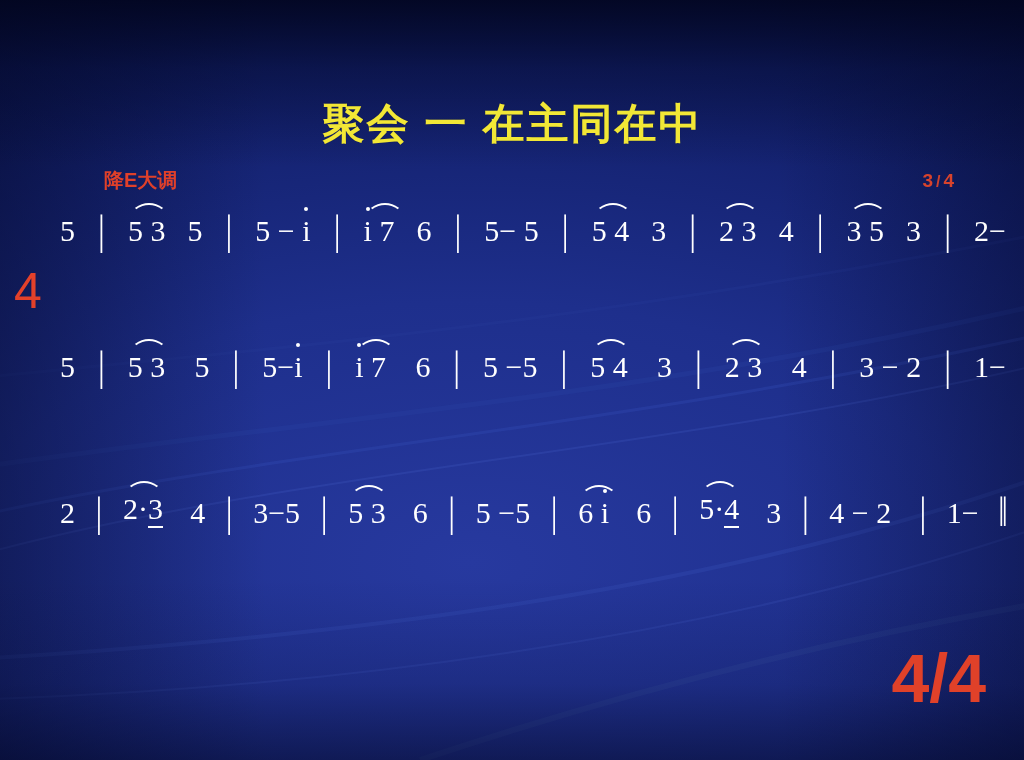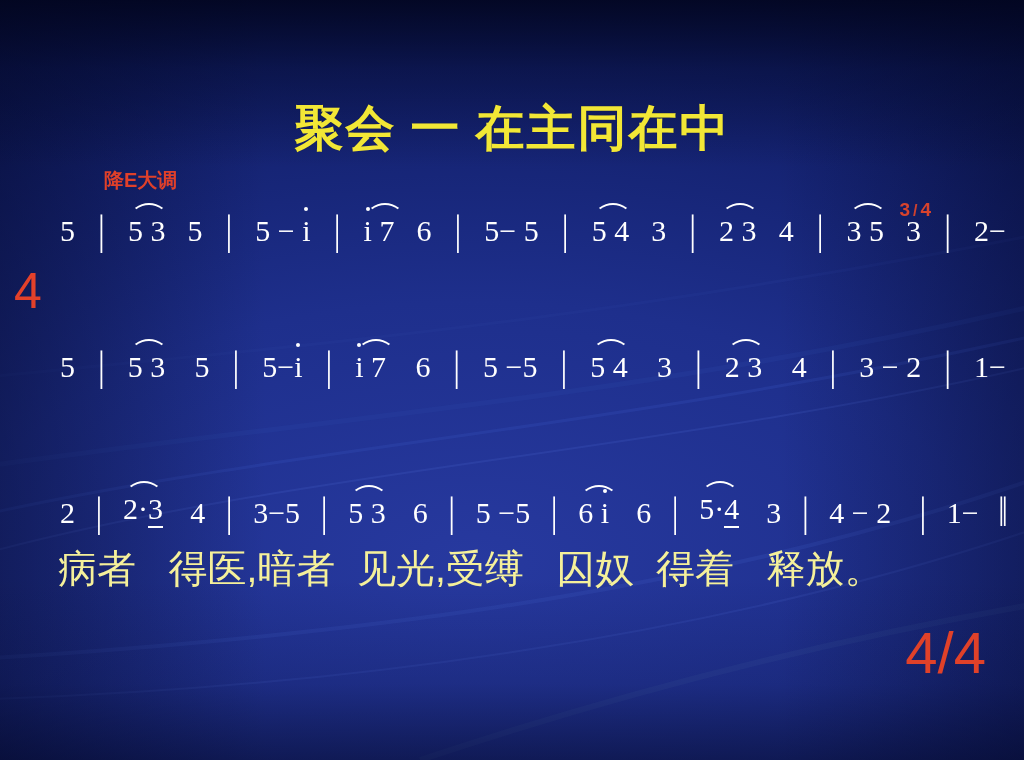--- a/index.html
+++ b/index.html
@@ -54,48 +54,47 @@
     padding-bottom: 6px;
   }
 
   
   .title {
     position: absolute;
     left: 1px; right: 0;
     top: 96px;
     text-align: center;
     color: #f2e736;
-    font-size: 49px;
+    font-size: 42px;
     font-weight: bold;
     letter-spacing: 2px;
     text-shadow: 0 0 1px rgba(0,0,0,0.3);
   }
   .title .sep { padding: 0 14px; }
 
   
   .key-sig {
     position: absolute;
     left: 104px;
     top: 167px;
     color: #e0402a;
     font-size: 20px;
     font-weight: bold;
     letter-spacing: 0px;
   }
 
   
   .page-indicator {
     position: absolute;
-    right: 92px;
+    right: 69px;
     top: 170px;
     color: #d8432c;
     font-size: 19px;
     font-weight: bold;
     letter-spacing: 1px;
-    margin-top: 29px;
   }
   .page-indicator .slash { font-size: 16px; padding: 0 2px; opacity: 0.95; }
 
   
   .verse-number {
     position: absolute;
     left: 14px;
     top: 266px;
     color: #e3412a;
     font-size: 50px;
@@ -179,25 +178,25 @@
     text-align: left;
   }
   .lyrics-1 { top: 264px; }
   .lyrics-2 { top: 404px; }
   .lyrics-3 { top: 549px; }
 
   
   .time-sig {
     position: absolute;
     right: 38px;
-    bottom: 78px;
+    bottom: 48px;
     color: #e04129;
-    font-size: 58px;
-    line-height: 1;
-    font-weight: 400;
+    font-size: 68px;
+    line-height: 1;
+    font-weight: 700;
   }
 </style>
 </head>
 <body>
 
 <div id="slide">
 
   <svg id="swooshes" viewBox="0 0 1024 760" preserveAspectRatio="none">
     <path d="M -40 520 C 260 450 620 430 1060 330" fill="none" stroke="#3550b8" stroke-opacity="0.30" stroke-width="3"></path>
     <path d="M -40 560 C 280 470 660 455 1060 360" fill="none" stroke="#4a66cc" stroke-opacity="0.22" stroke-width="2"></path>
@@ -228,17 +227,16 @@
     <div class="notes"><span class="grp"><span style="position: relative; display: inline-block;">5</span></span><span class="bar">|</span><span class="grp"><span style="position: relative; display: inline-block;">5</span><span style="position: relative; display: inline-block;"> </span><span style="position: relative; display: inline-block;">3</span><span class="slur"></span></span><span class="grp"><span style="position: relative; display: inline-block;">5</span></span><span class="bar">|</span><span class="grp"><span style="position: relative; display: inline-block;">5</span><span style="position: relative; display: inline-block;"> </span><span style="position: relative; display: inline-block;">−</span><span style="position: relative; display: inline-block;"> </span><span style="position: relative; display: inline-block;">i<span class="odot"></span></span></span><span class="bar">|</span><span class="grp"><span style="position: relative; display: inline-block;">i<span class="odot"></span></span><span style="position: relative; display: inline-block;"> </span><span style="position: relative; display: inline-block;">7</span><span class="slur"></span></span><span class="grp"><span style="position: relative; display: inline-block;">6</span></span><span class="bar">|</span><span class="grp"><span style="position: relative; display: inline-block;">5</span><span style="position: relative; display: inline-block;">−</span><span style="position: relative; display: inline-block;"> </span><span style="position: relative; display: inline-block;">5</span></span><span class="bar">|</span><span class="grp"><span style="position: relative; display: inline-block;">5</span><span style="position: relative; display: inline-block;"> </span><span style="position: relative; display: inline-block;">4</span><span class="slur"></span></span><span class="grp"><span style="position: relative; display: inline-block;">3</span></span><span class="bar">|</span><span class="grp"><span style="position: relative; display: inline-block;">2</span><span style="position: relative; display: inline-block;"> </span><span style="position: relative; display: inline-block;">3</span><span class="slur"></span></span><span class="grp"><span style="position: relative; display: inline-block;">4</span></span><span class="bar">|</span><span class="grp"><span style="position: relative; display: inline-block;">3</span><span style="position: relative; display: inline-block;"> </span><span style="position: relative; display: inline-block;">5</span><span class="slur"></span></span><span class="grp"><span style="position: relative; display: inline-block;">3</span></span><span class="bar">|</span><span class="grp"><span style="position: relative; display: inline-block;">2</span><span style="position: relative; display: inline-block;">−</span></span></div>
   </div>
 
   <div class="stave stave-2">
     <div class="notes"><span class="grp"><span style="position: relative; display: inline-block;">5</span></span><span class="bar">|</span><span class="grp"><span style="position: relative; display: inline-block;">5</span><span style="position: relative; display: inline-block;"> </span><span style="position: relative; display: inline-block;">3</span><span class="slur"></span></span><span class="grp"><span style="position: relative; display: inline-block;"> </span><span style="position: relative; display: inline-block;">5</span></span><span class="bar">|</span><span class="grp"><span style="position: relative; display: inline-block;">5</span><span style="position: relative; display: inline-block;">−</span><span style="position: relative; display: inline-block;">i<span class="odot"></span></span></span><span class="bar">|</span><span class="grp"><span style="position: relative; display: inline-block;">i<span class="odot"></span></span><span style="position: relative; display: inline-block;"> </span><span style="position: relative; display: inline-block;">7</span><span class="slur"></span></span><span class="grp"><span style="position: relative; display: inline-block;"> </span><span style="position: relative; display: inline-block;">6</span></span><span class="bar">|</span><span class="grp"><span style="position: relative; display: inline-block;">5</span><span style="position: relative; display: inline-block;"> </span><span style="position: relative; display: inline-block;">−</span><span style="position: relative; display: inline-block;">5</span></span><span class="bar">|</span><span class="grp"><span style="position: relative; display: inline-block;">5</span><span style="position: relative; display: inline-block;"> </span><span style="position: relative; display: inline-block;">4</span><span class="slur"></span></span><span class="grp"><span style="position: relative; display: inline-block;"> </span><span style="position: relative; display: inline-block;">3</span></span><span class="bar">|</span><span class="grp"><span style="position: relative; display: inline-block;">2</span><span style="position: relative; display: inline-block;"> </span><span style="position: relative; display: inline-block;">3</span><span class="slur"></span></span><span class="grp"><span style="position: relative; display: inline-block;"> </span><span style="position: relative; display: inline-block;">4</span></span><span class="bar">|</span><span class="grp"><span style="position: relative; display: inline-block;">3</span><span style="position: relative; display: inline-block;"> </span><span style="position: relative; display: inline-block;">−</span><span style="position: relative; display: inline-block;"> </span><span style="position: relative; display: inline-block;">2</span></span><span class="bar">|</span><span class="grp"><span style="position: relative; display: inline-block;">1</span><span style="position: relative; display: inline-block;">−</span></span></div>
   </div>
 
   <div class="stave stave-3">
     <div class="notes"><span class="grp"><span style="position: relative; display: inline-block;">2</span></span><span class="bar">|</span><span class="grp"><span style="position: relative; display: inline-block;">2</span><span style="position: relative; display: inline-block;">·</span><span class="uline" style="position: relative; display: inline-block;">3</span><span class="slur"></span></span><span class="grp"><span style="position: relative; display: inline-block;"> </span><span style="position: relative; display: inline-block;">4</span></span><span class="bar">|</span><span class="grp"><span style="position: relative; display: inline-block;">3</span><span style="position: relative; display: inline-block;">−</span><span style="position: relative; display: inline-block;">5</span></span><span class="bar">|</span><span class="grp"><span style="position: relative; display: inline-block;">5</span><span style="position: relative; display: inline-block;"> </span><span style="position: relative; display: inline-block;">3</span><span class="slur"></span></span><span class="grp"><span style="position: relative; display: inline-block;"> </span><span style="position: relative; display: inline-block;">6</span></span><span class="bar">|</span><span class="grp"><span style="position: relative; display: inline-block;">5</span><span style="position: relative; display: inline-block;"> </span><span style="position: relative; display: inline-block;">−</span><span style="position: relative; display: inline-block;">5</span></span><span class="bar">|</span><span class="grp"><span style="position: relative; display: inline-block;">6</span><span style="position: relative; display: inline-block;"> </span><span style="position: relative; display: inline-block;">i<span class="odot"></span></span><span class="slur"></span></span><span class="grp"><span style="position: relative; display: inline-block;"> </span><span style="position: relative; display: inline-block;">6</span></span><span class="bar">|</span><span class="grp"><span style="position: relative; display: inline-block;">5</span><span style="position: relative; display: inline-block;">·</span><span class="uline" style="position: relative; display: inline-block;">4</span><span class="slur"></span></span><span class="grp"><span style="position: relative; display: inline-block;"> </span><span style="position: relative; display: inline-block;">3</span></span><span class="bar">|</span><span class="grp"><span style="position: relative; display: inline-block;">4</span><span style="position: relative; display: inline-block;"> </span><span style="position: relative; display: inline-block;">−</span><span style="position: relative; display: inline-block;"> </span><span style="position: relative; display: inline-block;">2</span><span style="position: relative; display: inline-block;"> </span></span><span class="bar">|</span><span class="grp"><span style="position: relative; display: inline-block;">1</span><span style="position: relative; display: inline-block;">−</span></span><span class="dbar">‖</span></div>
   </div>
-  <div class="lyrics lyrics-3">病者   得医,暗者  见光,受缚   囚奴  得着   释放。</div>
 
   <div class="time-sig">4/4</div>
 
 </div>
 
 </body></html>

